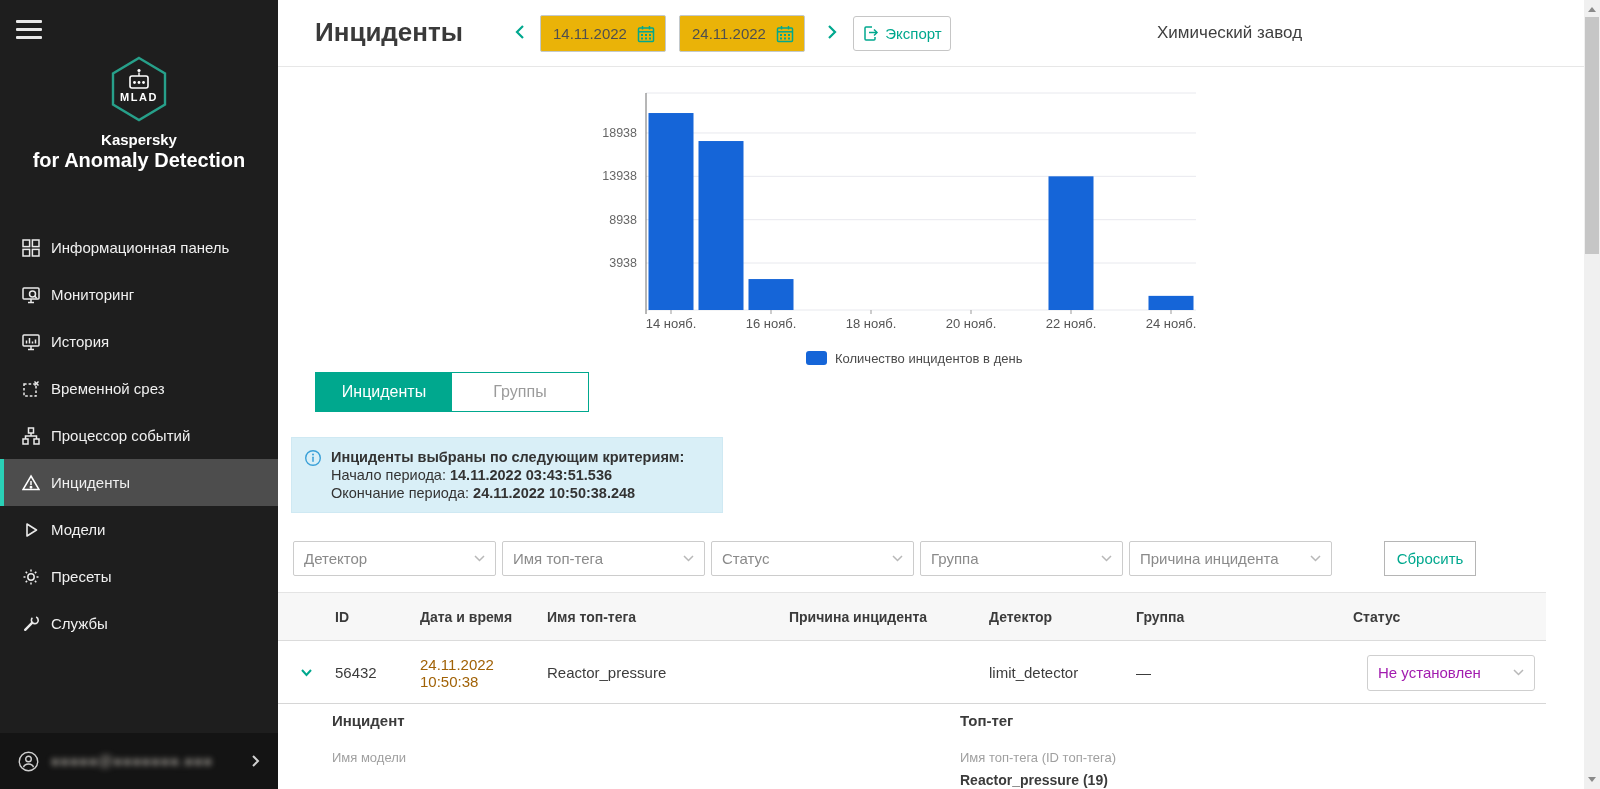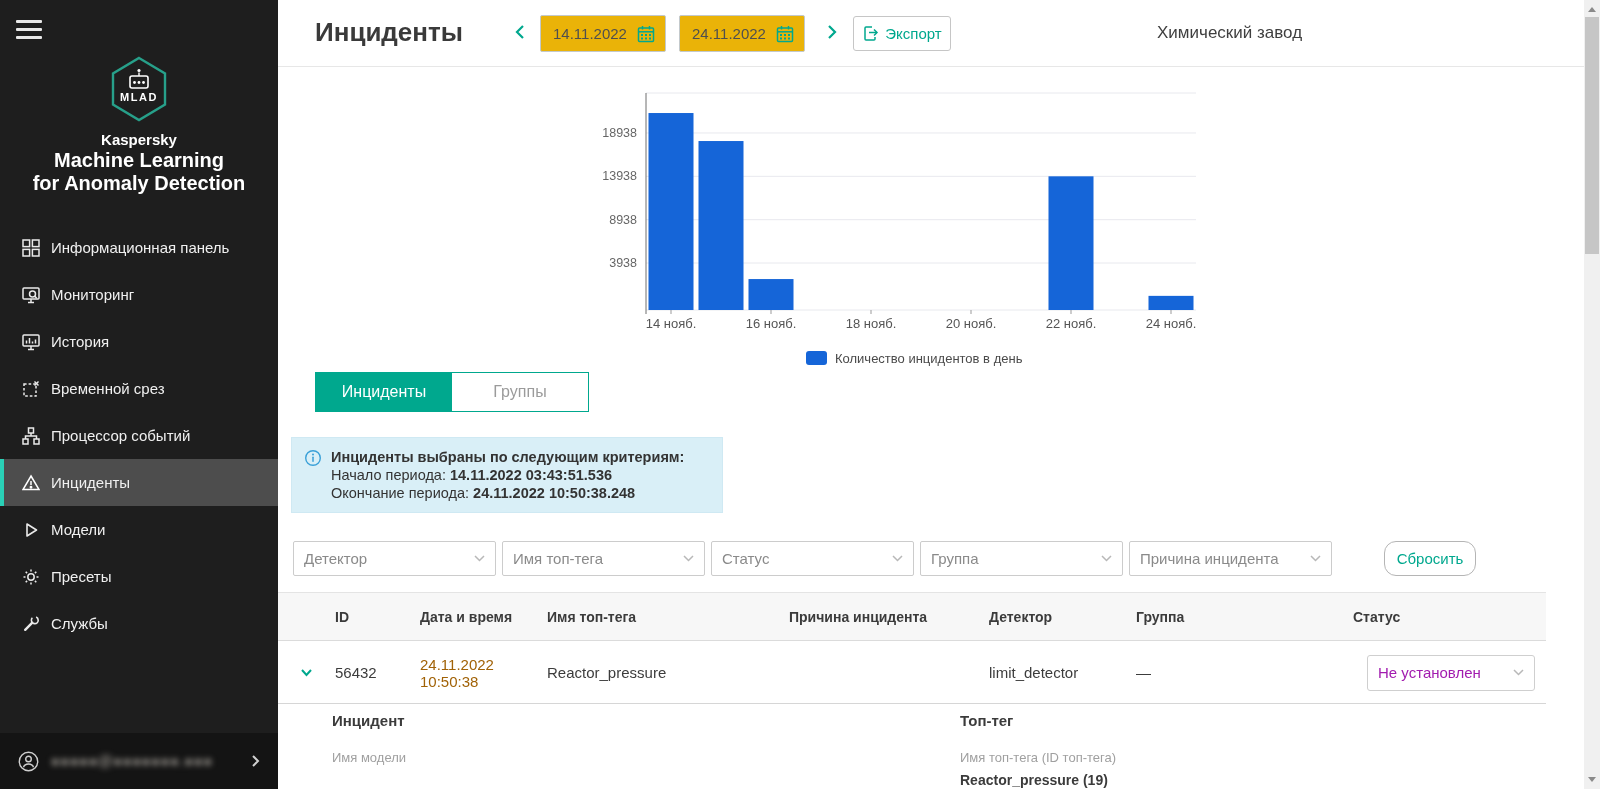--- a/index.html
+++ b/index.html
@@ -46,21 +46,21 @@
   
   .infobox { position:absolute; left:13px; top:437px; width:432px; background:#d9eff7; border:1px solid #cfe9f3; padding:10px 14px 10px 12px; display:flex; gap:9px; }
   .infobox .lines { font-size:14.5px; color:#333; line-height:18px; }
   .infobox .t { font-weight:700; }
   .infobox b { font-weight:700; }
 
   
   .filters { position:absolute; left:15px; top:541px; display:flex; gap:6px; }
   .select { width:203px; height:35px; border:1px solid #ccc; border-radius:2px; background:#fff; display:flex; align-items:center; padding:0 10px; cursor:pointer; }
   .select .ph { flex:1; font-size:15px; color:#8a8a8a; }
-  .reset-btn { position:absolute; left:1106px; top:541px; width:92px; height:35px; border:1px solid #b5b5b5; border-radius:12px; background:#fff; color:#00a88e; font-size:15px; cursor:pointer; font-family:inherit; }
+  .reset-btn { position:absolute; left:1106px; top:541px; width:92px; height:35px; border:1px solid #b5b5b5; border-radius:0; background:#fff; color:#00a88e; font-size:15px; cursor:pointer; font-family:inherit; }
 
   
   .tgrid { display:grid; grid-template-columns:52px 85px 127px 242px 200px 147px 217px 1fr; align-items:center; width:1268px; }
   .thead { position:absolute; left:0; top:592px; height:49px; background:#f7f7f7; border-top:1px solid #e4e4e4; border-bottom:1px solid #dbdbdb; }
   .thead .c { font-size:14px; font-weight:700; color:#3b3b3b; padding-left:5px; }
   .trow { position:absolute; left:0; top:642px; height:62px; border-bottom:1px solid #d6d6d6; }
   .trow .c { font-size:15px; color:#3c3c3c; padding-left:5px; }
   .trow .link { color:#a16207; cursor:pointer; }
   .expander { display:flex; justify-content:center; cursor:pointer; }
   .status-select { margin-left:14px; width:168px; height:36px; border:1px solid #cfcfcf; border-radius:3px; background:#fff; display:flex; align-items:center; padding:0 10px; cursor:pointer; }
@@ -97,21 +97,20 @@
         <line x1="30" y1="16.5" x2="30" y2="20" stroke="#fff" stroke-width="1.4"></line>
         <rect x="21" y="20" width="18" height="12" rx="2" fill="none" stroke="#fff" stroke-width="1.6"></rect>
         <circle cx="25.5" cy="26.5" r="1.4" fill="#fff"></circle>
         <circle cx="30" cy="26.5" r="1.4" fill="#fff"></circle>
         <circle cx="34.5" cy="26.5" r="1.4" fill="#fff"></circle>
         <text x="30" y="45" text-anchor="middle" font-size="11" font-weight="bold" letter-spacing="1.5" fill="#fff">MLAD</text>
       </svg>
     </div>
     <div class="brand">Kaspersky</div>
     <div class="product">
-      <div>Machine Learning</div>
       <div>for Anomaly Detection</div>
     </div>
 
     <nav class="nav">
       <div class="nav-item">
         <svg width="18" height="18" viewBox="0 0 18 18">
             <g fill="none" stroke="#eaeaea" stroke-width="1.5">
               <rect x="1" y="1" width="6.6" height="6.6"></rect>
               <rect x="10.4" y="1" width="6.6" height="6.6"></rect>
               <rect x="1" y="10.4" width="6.6" height="6.6"></rect>

